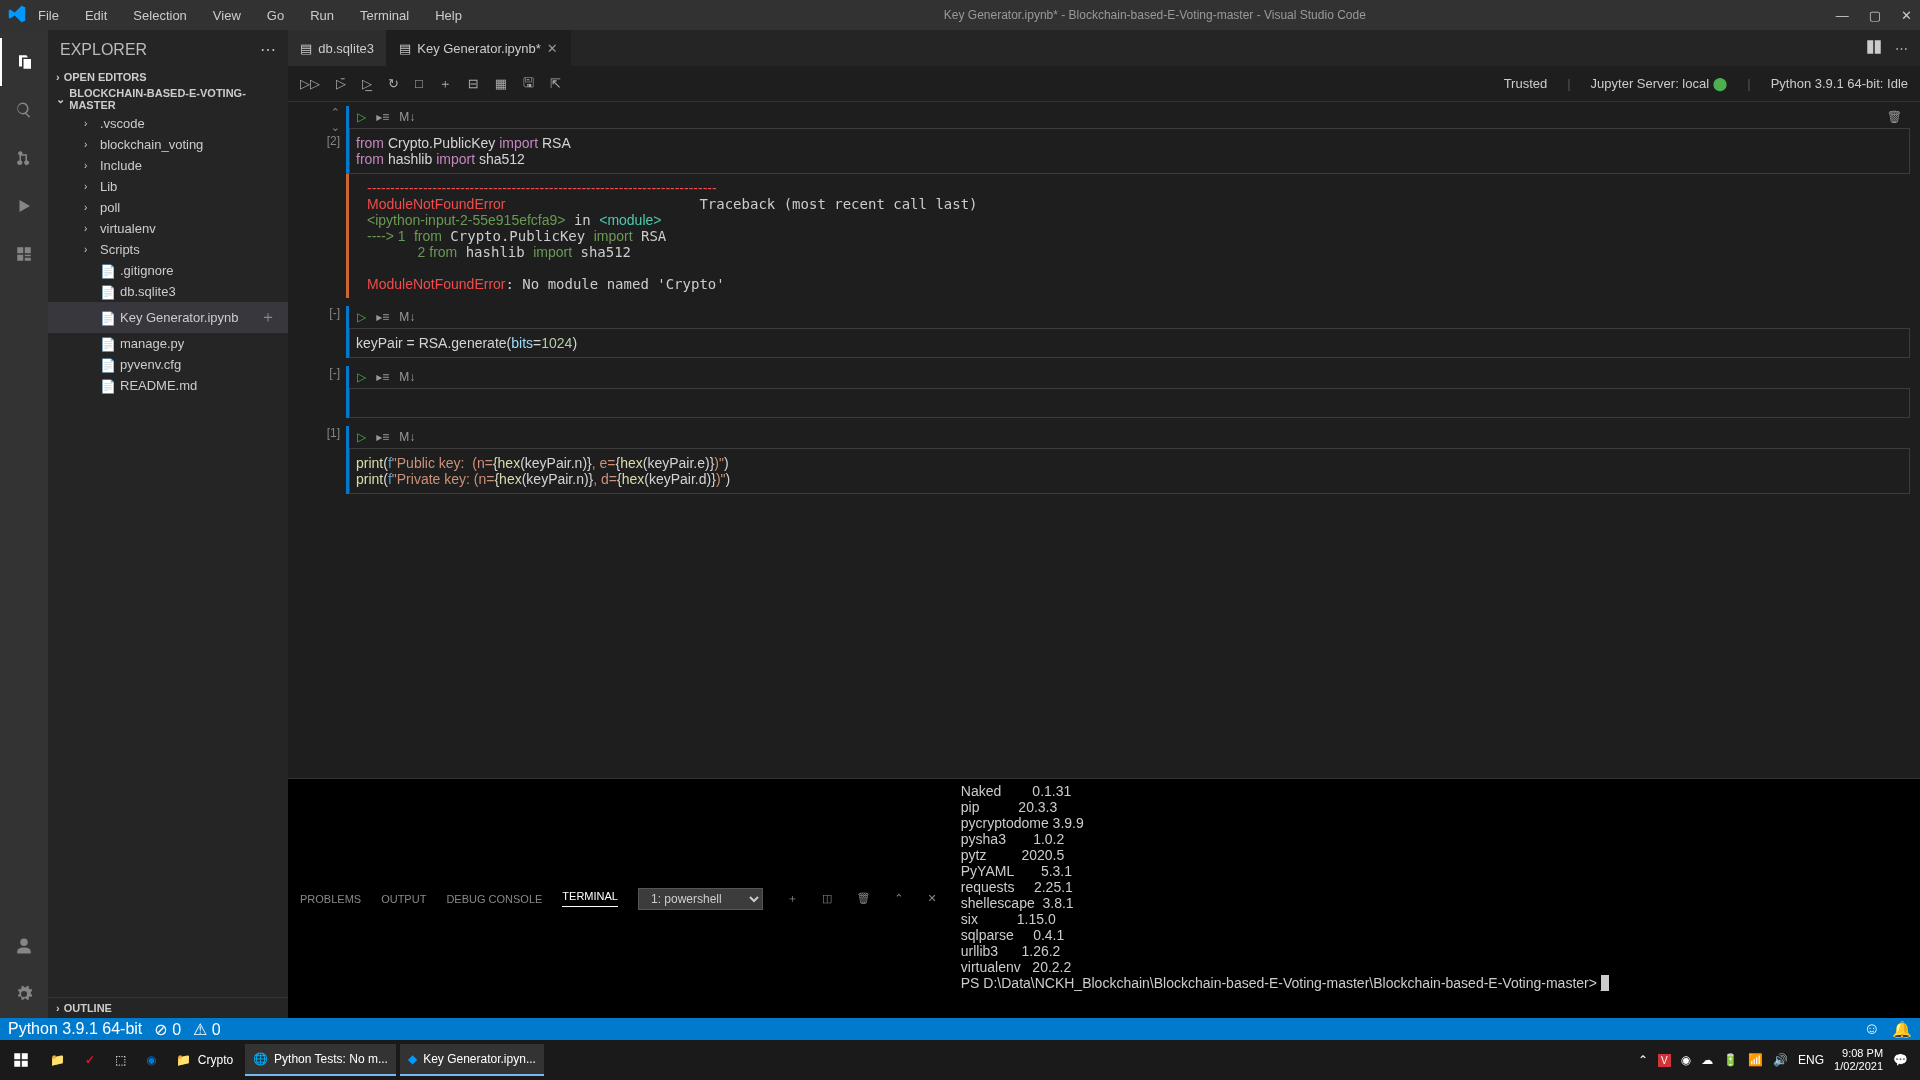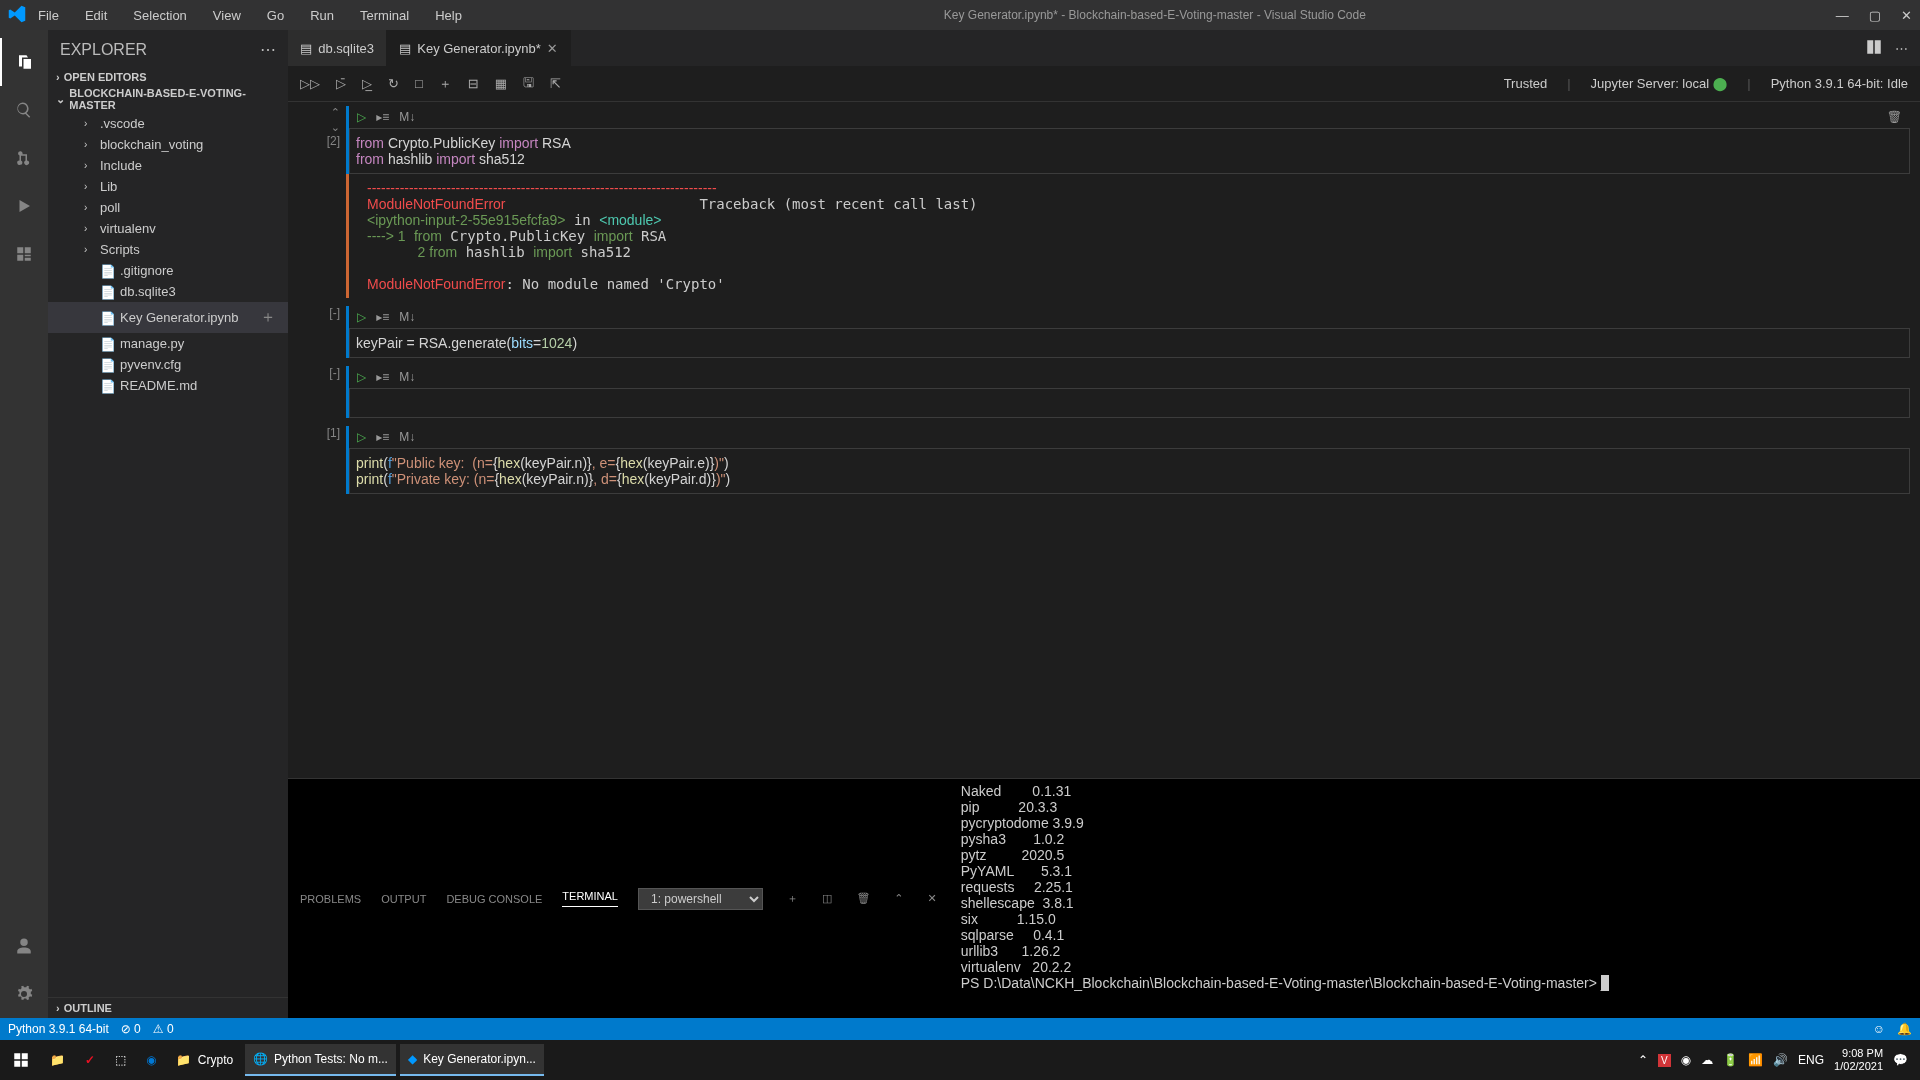--- a/index.html
+++ b/index.html
@@ -50,21 +50,21 @@
 .str-orange { color: #ce9178; }
 .cy { color: #4ec9b0; }
 .fn { color: #dcdcaa; }
 .panel { height: 240px; background: #000000; display: flex; flex-direction: row; border-top: 1px solid #333; }
 .panel-tabs { display: flex; padding: 6px 12px; gap: 20px; font-size: 11px; color: #888; align-items: center; }
 .panel-tabs span { cursor: pointer; }
 .panel-tabs span.active { color: #fff; border-bottom: 1px solid #fff; padding-bottom: 4px; }
 .panel-right { margin-left: auto; display: flex; gap: 24px; align-items: center; }
 .term-select { background: #3c3c3c; color: #ccc; border: 1px solid #555; padding: 2px 24px 2px 8px; font-size: 12px; }
 .term-body { flex: 1; padding: 4px 12px; font-family: Consolas, monospace; font-size: 14px; color: #ccc; white-space: pre; overflow: auto; }
-.statusbar { height: 22px; background: #007acc; color: #fff; display: flex; align-items: center; padding: 0 8px; font-size: 12px; gap: 12px; }
+.statusbar { height: 22px; background: #007acc; color: #fff; display: flex; align-items: center; padding: 0 8px; font-size: 16px; gap: 12px; }
 .statusbar .sb-right { margin-left: auto; display:flex; gap: 12px; }
 .taskbar { height: 40px; background: #1a1a1a; display: flex; align-items: center; padding: 0 4px; gap: 4px; }
 .taskbar .tb-item { height: 32px; padding: 0 8px; display: flex; align-items: center; gap: 6px; color: #fff; font-size: 12px; cursor: pointer; }
 .taskbar .tb-item.active { background: #333; border-bottom: 2px solid #76b9ed; }
 .taskbar .tray { margin-left: auto; display: flex; align-items: center; gap: 10px; color: #fff; font-size: 12px; padding-right: 8px; }
 .taskbar .clock { text-align: right; line-height: 1.2; font-size: 11px; }
 svg { width: 18px; height: 18px; fill: currentColor; }
 .outline-sec { padding: 4px 8px; font-size: 11px; font-weight: bold; display:flex; align-items:center; gap:4px; border-top: 1px solid #333; cursor:pointer;}
 .add-cell { color:#888; text-align:right; padding:2px 4px; cursor:pointer; font-size:16px;}
 </style>

